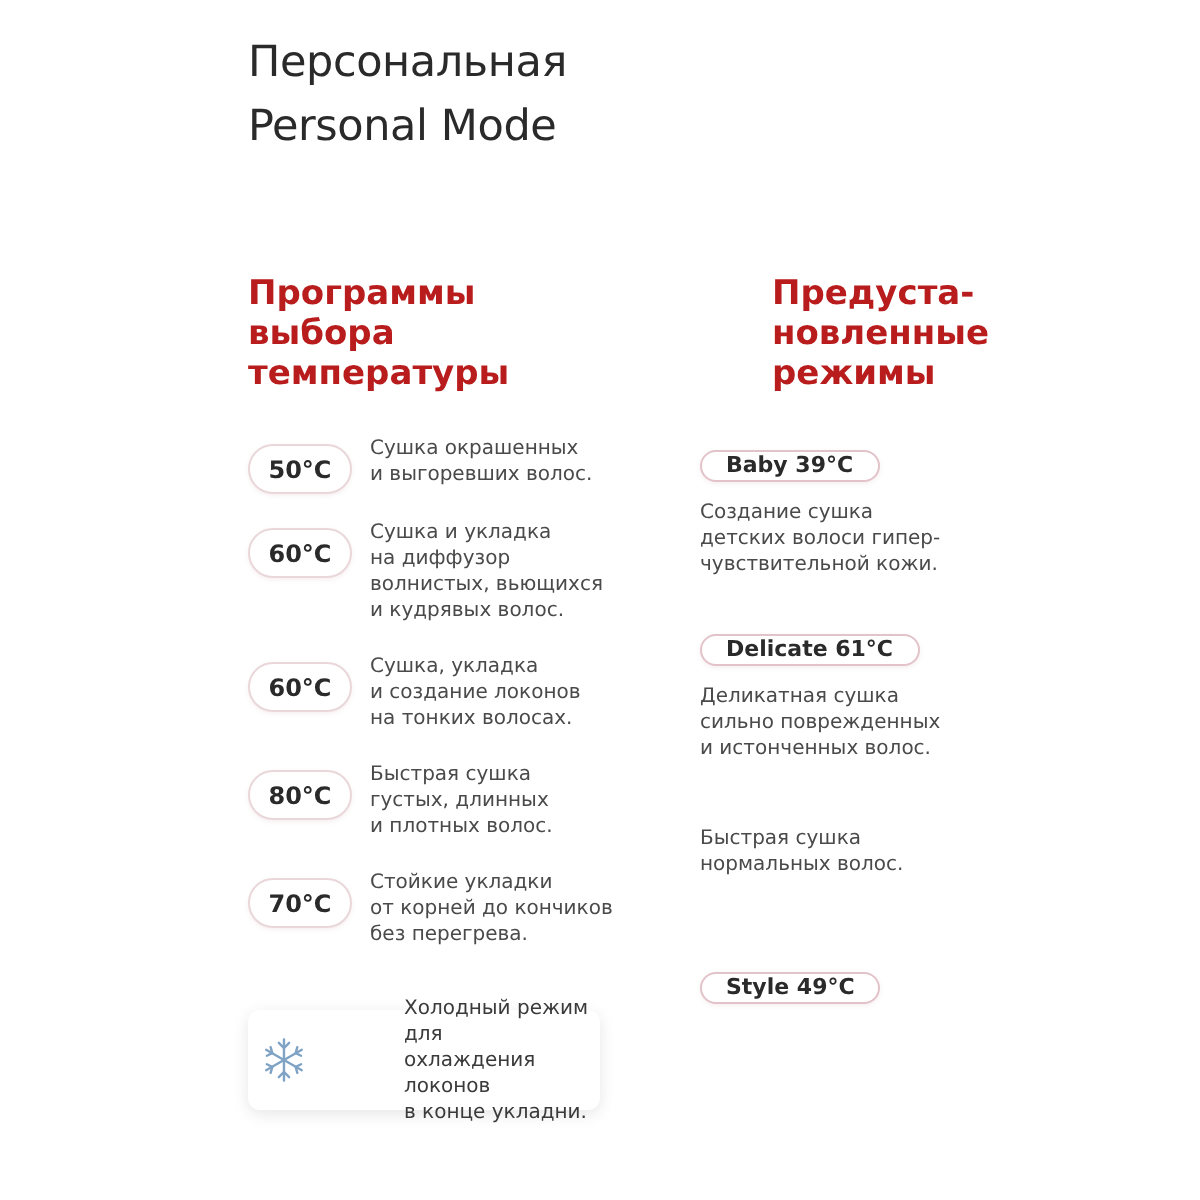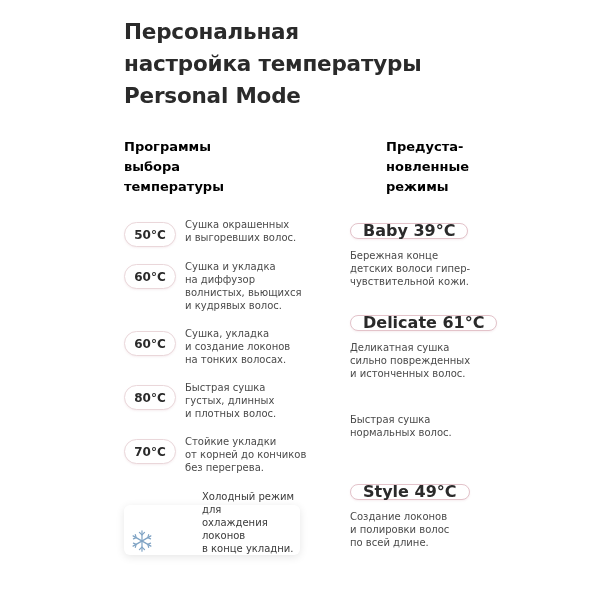--- a/index.html
+++ b/index.html
@@ -2,57 +2,56 @@
 <html><head>
   <meta charset="utf-8">
   <style>
     html, body { margin: 0; padding: 0; background: #ffffff; }
     body {
       width: 600px; height: 600px; position: relative; overflow: hidden;
       font-family: "DejaVu Sans", sans-serif; color: #2b2b2b;
     }
     .title {
       position: absolute; left: 124px; top: 16px;
-      font-size: 21.5px; font-weight: bold; line-height: 32px; color: #2a2a2a;
+      font-size: 21.5px; font-weight: normal; line-height: 32px; color: #2a2a2a;
       letter-spacing: -0.2px;
     }
     .col-head {
-      position: absolute; font-size: 13px; font-weight: bold; line-height: 20px; color: #000000;
+      position: absolute; font-size: 17px; font-weight: bold; line-height: 20px; color: #b91c1c;
     }
     .left-head { left: 124px; top: 137px; }
     .right-head { left: 350px; top: 137px; margin-left: 36px; }
 
     .prog-row { position: absolute; left: 124px; display: flex; align-items: flex-start; }
     .pill {
       box-sizing: border-box; height: 25px; border: 1.2px solid #ead7da; border-radius: 13px;
       font-size: 12px; font-weight: bold; color: #2a2a2a; display: flex; align-items: center; justify-content: center;
       background: #fff; box-shadow: 0 1px 2px rgba(200,150,160,0.15);
     }
     .prog-pill { width: 52px; margin-top: 0px; }
     .prog-desc {
       margin-left: 9px; font-size: 10px; line-height: 13px; color: #4a4a4a; margin-top: -4px; white-space: pre-line;
     }
     .mode-block { position: absolute; left: 350px; }
-    .mode-pill { display: inline-flex; padding: 0 12px; height: 16px; font-size: 16px; border-color: #e3c3ca; }
+    .mode-pill { display: inline-flex; padding: 0 12px; height: 16px; font-size: 11px; border-color: #e3c3ca; }
     .mode-desc { margin-top: 9px; font-size: 10px; line-height: 13px; color: #4a4a4a; white-space: pre-line; }
 
     .cold-card {
       position: absolute; left: 124px; top: 505px; width: 176px; height: 50px;
       background: #fff; border-radius: 6px; box-shadow: 0 2px 8px rgba(0,0,0,0.10);
-      display: flex; align-items: flex-end; gap: 40px;
+      display: flex; align-items: center; gap: 40px;
     }
     .snow { width: 28px; height: 28px; margin-left: 6px; margin-right: 8px; }
     .cold-text { font-size: 10px; line-height: 13px; color: #3a3a3a; white-space: pre-line; }
   </style>
 </head>
 <body>
 
 <div class="title">
   <div>Персональная</div>
-  <div>настройка температуры</div>
   <div>Personal Mode</div>
 </div>
 
 <div class="col-head left-head" style="white-space:pre-line">Программы
 выбора
 температуры</div>
 <div class="col-head right-head" style="white-space:pre-line">Предуста-
 новленные
 режимы</div>
 
@@ -101,32 +100,29 @@
       <polyline points="24,11.5 20.8,10 21.8,6.5"></polyline>
     </g>
   </svg>
   <div class="cold-text">Холодный режим для
 охлаждения локонов
 в конце укладни.</div>
 </div>
 
 <div class="mode-block" style="top:221px">
   <div class="pill mode-pill">Baby 39°C</div>
-  <div class="mode-desc">Бережная конце
+  <div class="mode-desc">Создание сушка
 детских волоси гипер-
 чувствительной кожи.</div>
 </div>
 <div class="mode-block" style="top:313px">
   <div class="pill mode-pill">Delicate 61°C</div>
   <div class="mode-desc">Деликатная сушка
 сильно поврежденных
 и истонченных волос.</div>
 </div>
 <div class="mode-block" style="top:404px">
   <div class="mode-desc">Быстрая сушка
 нормальных волос.</div>
 </div>
 <div class="mode-block" style="top:482px">
   <div class="pill mode-pill">Style 49°C</div>
-  <div class="mode-desc">Создание локонов
-и полировки волос
-по всей длине.</div>
 </div>
 
 </body></html>

